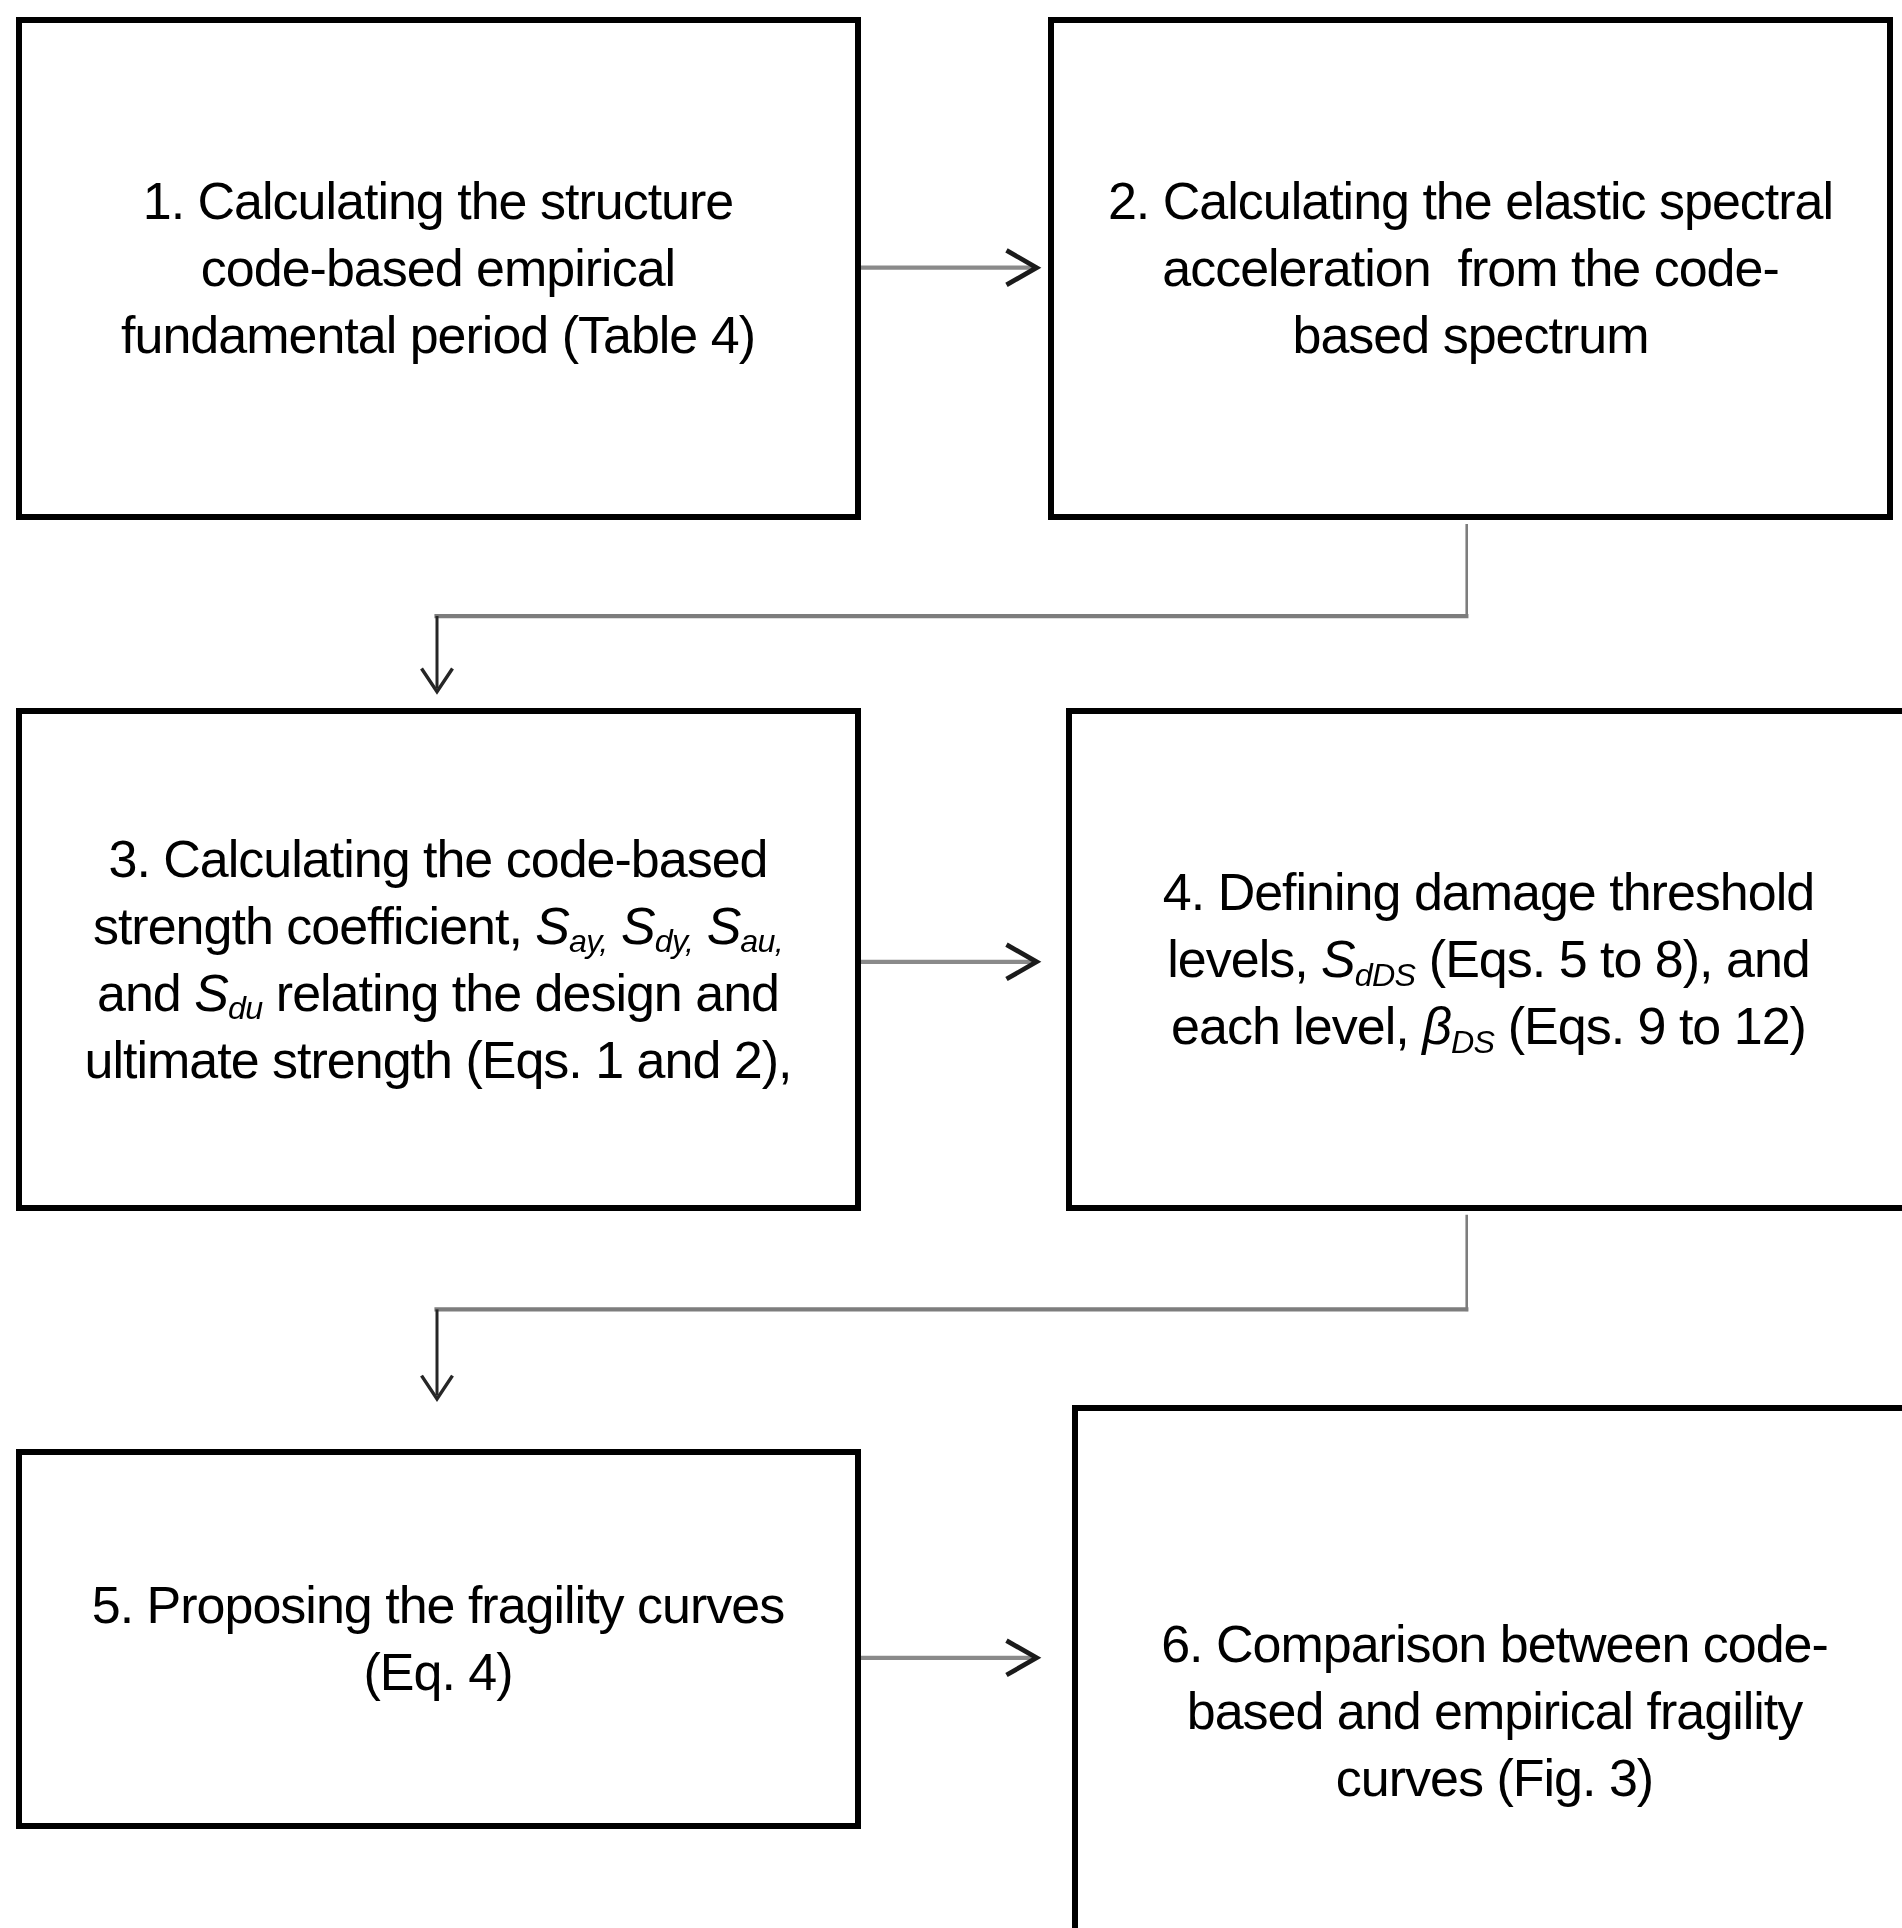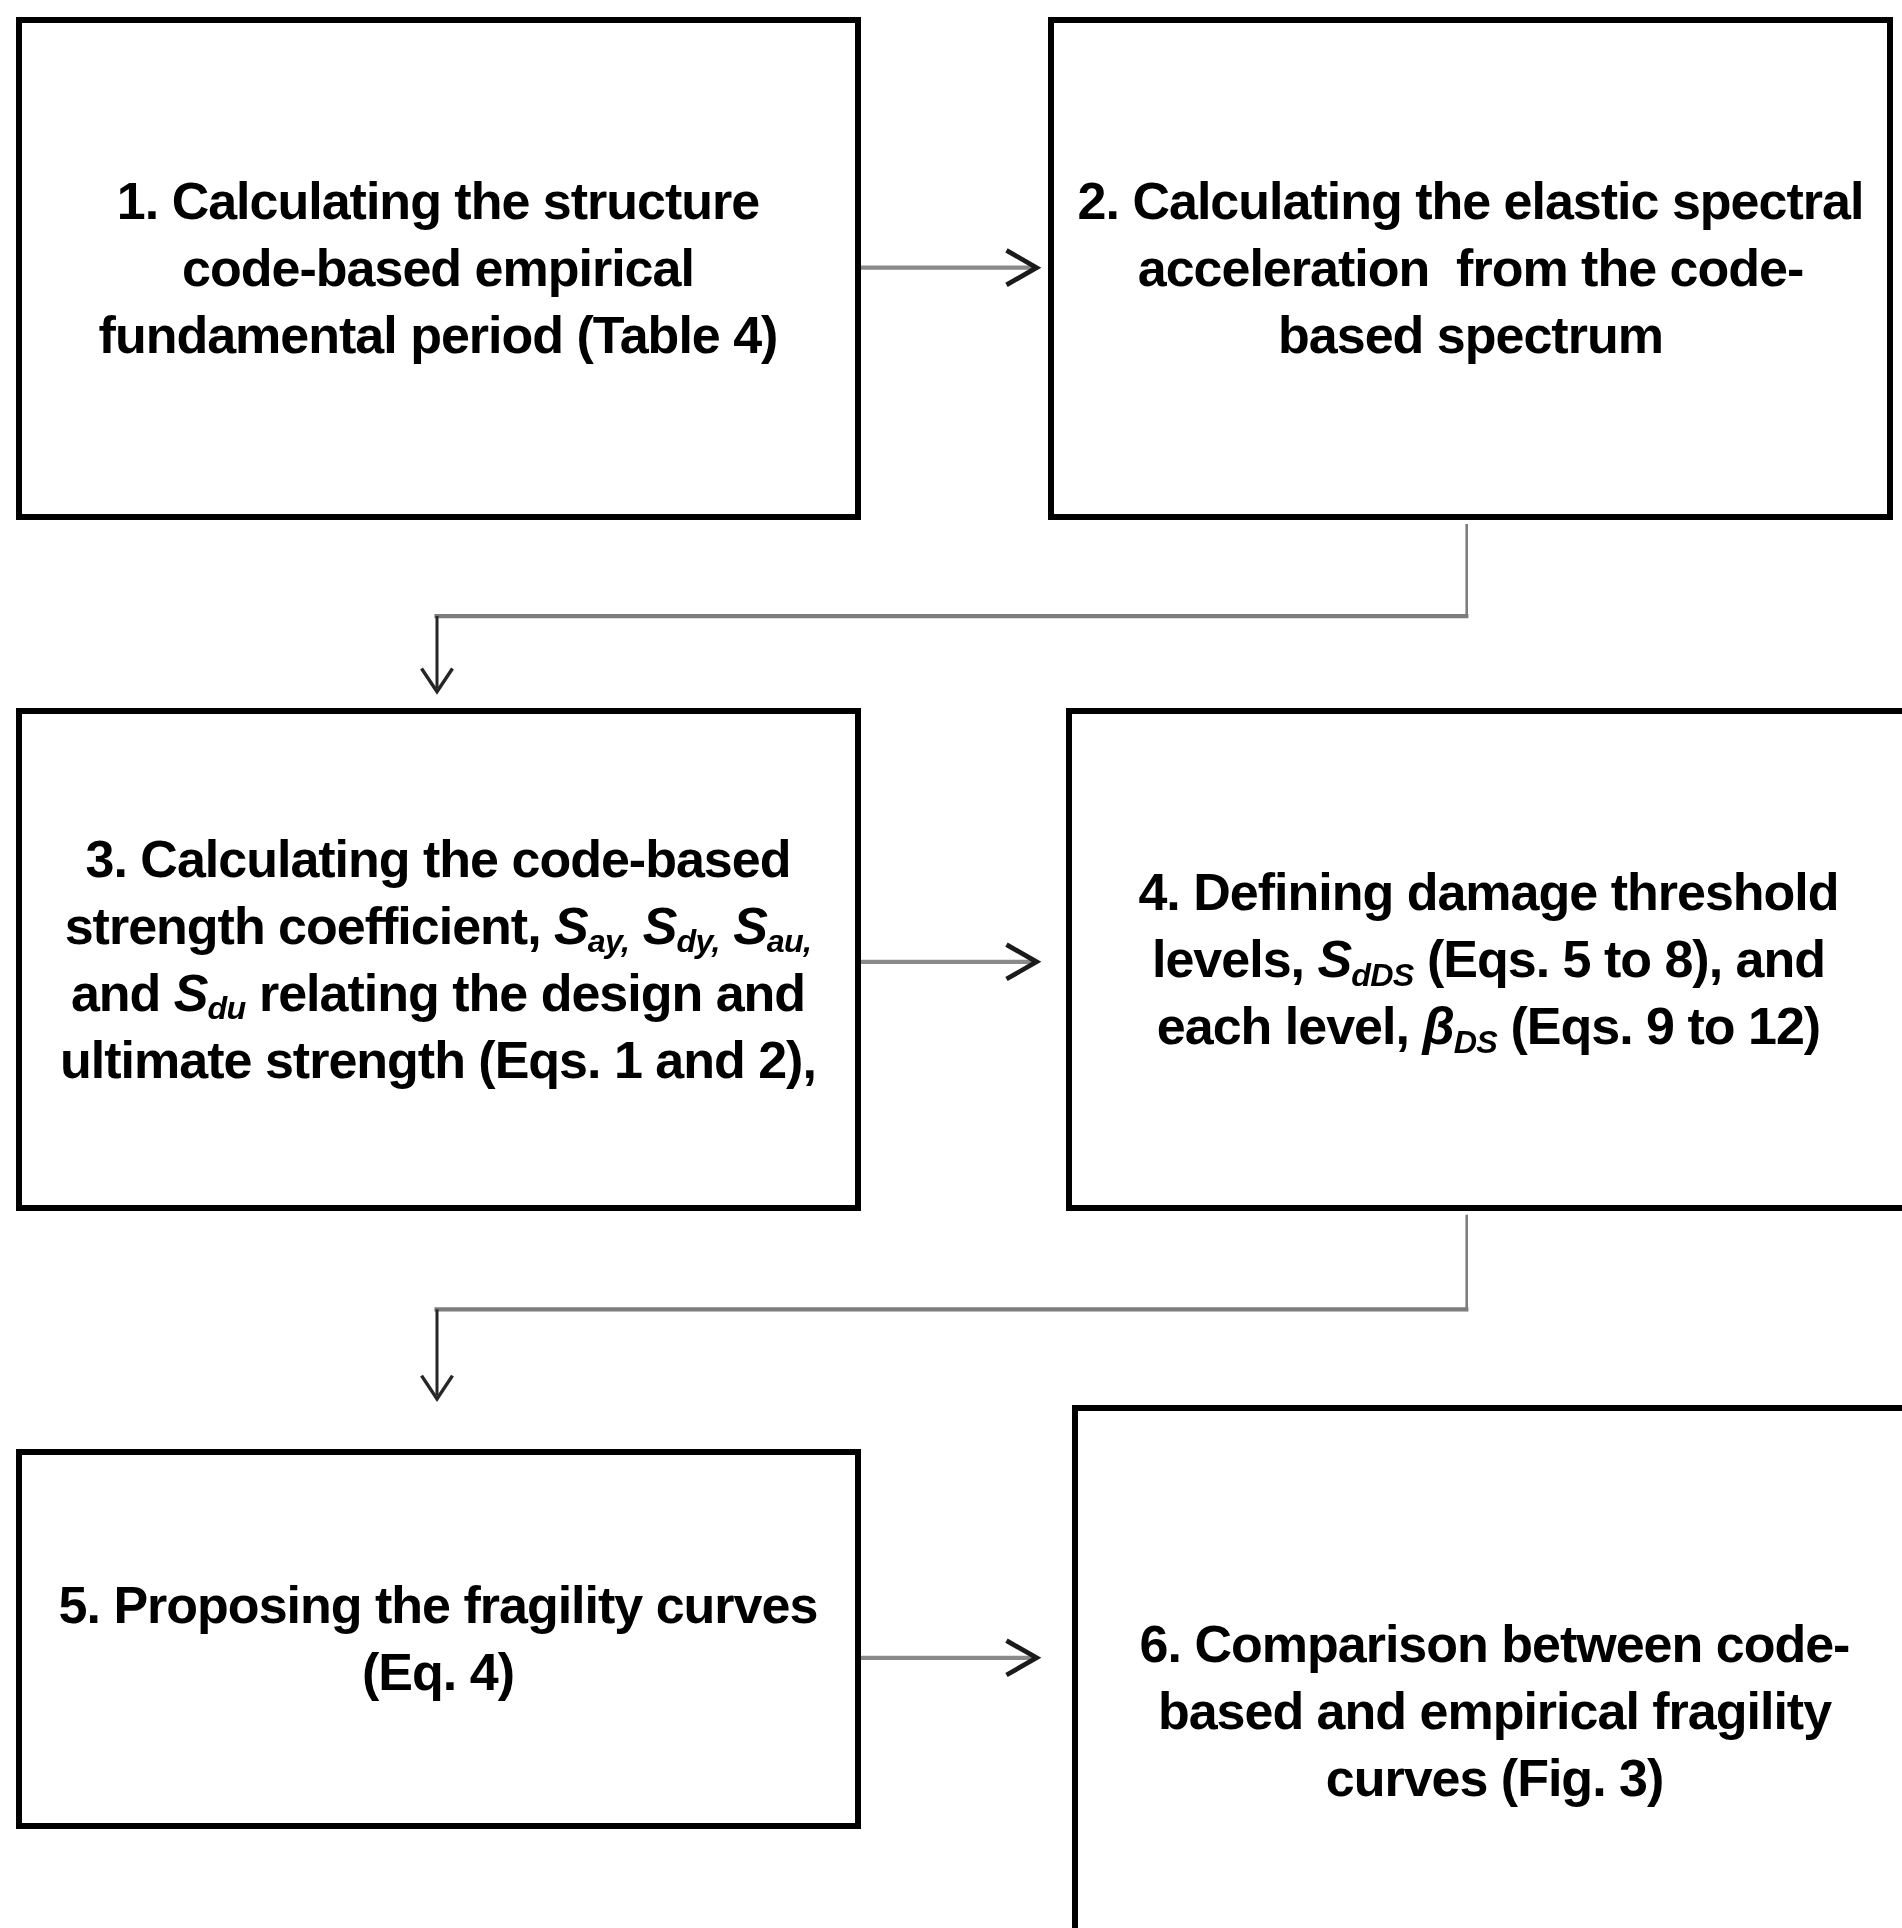--- a/index.html
+++ b/index.html
@@ -53,21 +53,20 @@
   .box-text {
     width: 100%;
     text-align: center;
     color: var(--text-color);
     font-size: 52px;
     line-height: 67px;
     letter-spacing: -1px;
   }
   .line {
     white-space: pre;
-    font-weight: bold;
   }
   .it {
     font-style: italic;
   }
   sub {
     font-size: 0.62em;
     vertical-align: baseline;
     position: relative;
     top: 0.27em;
     line-height: 0;

